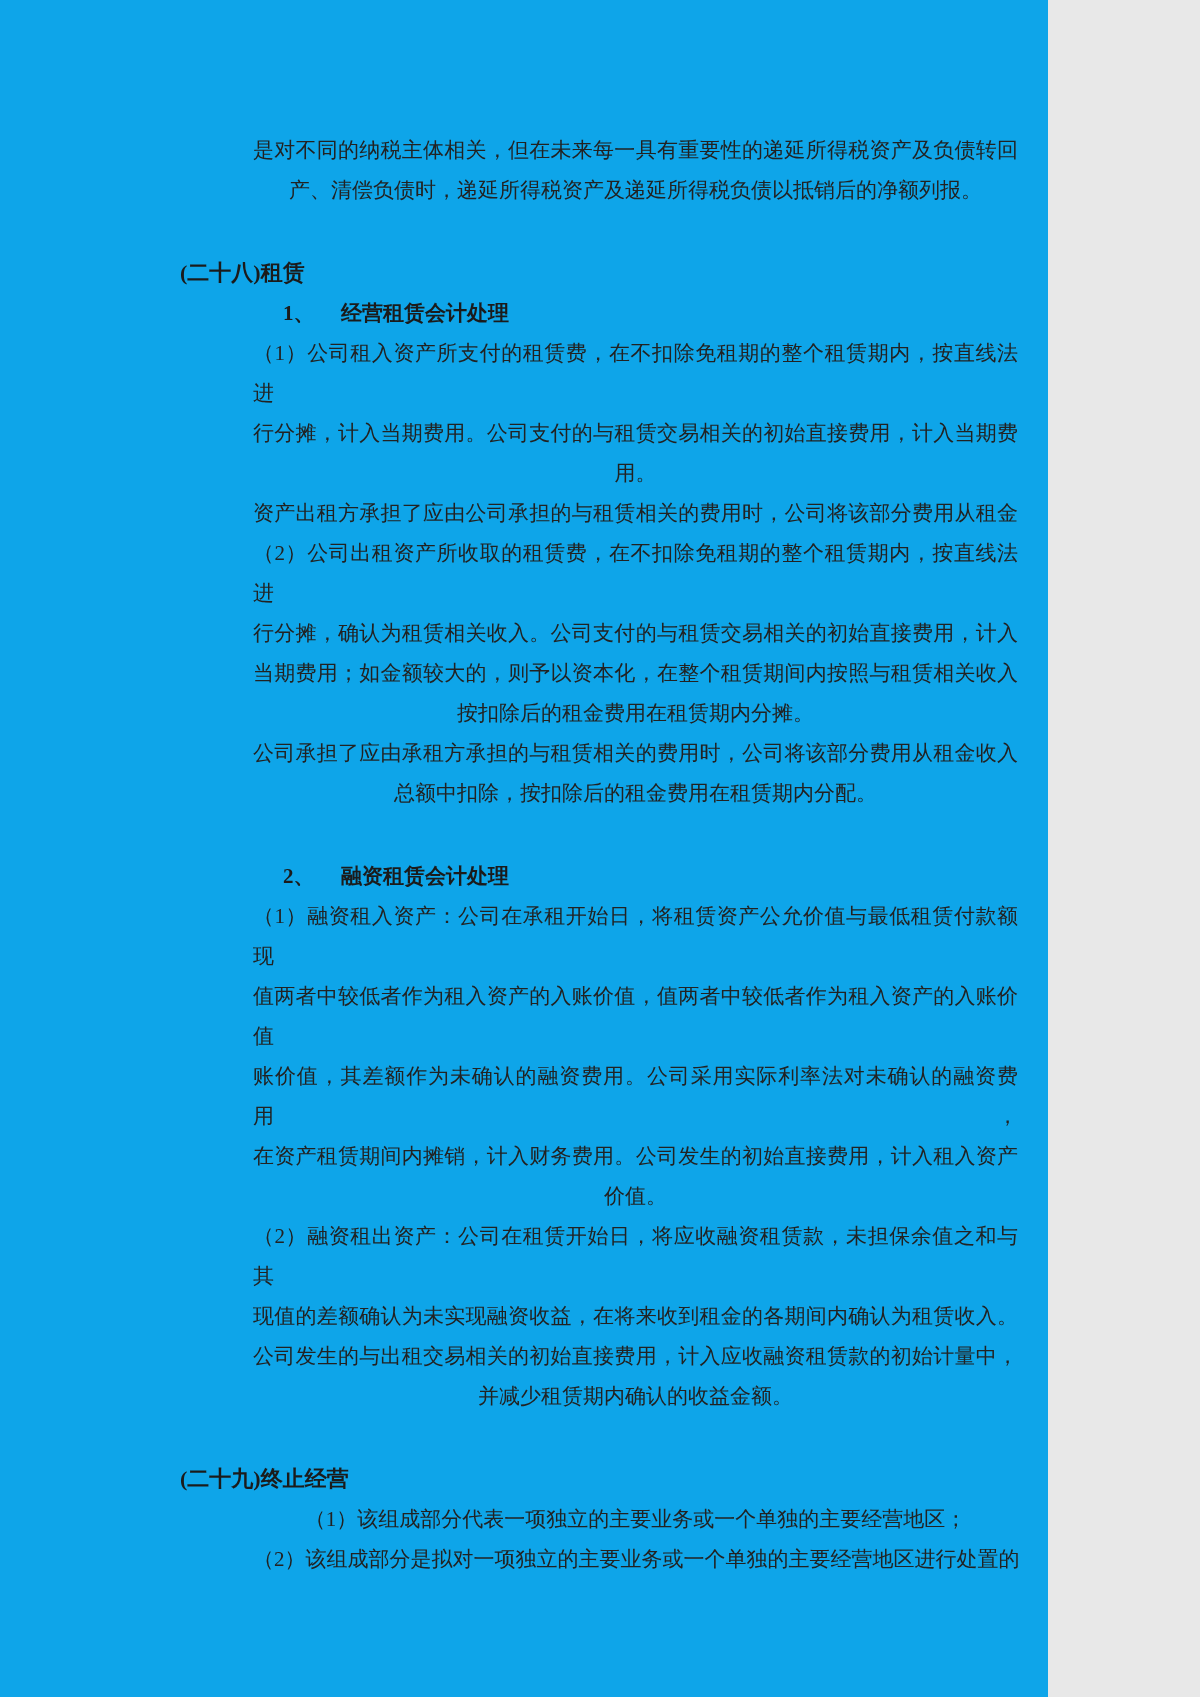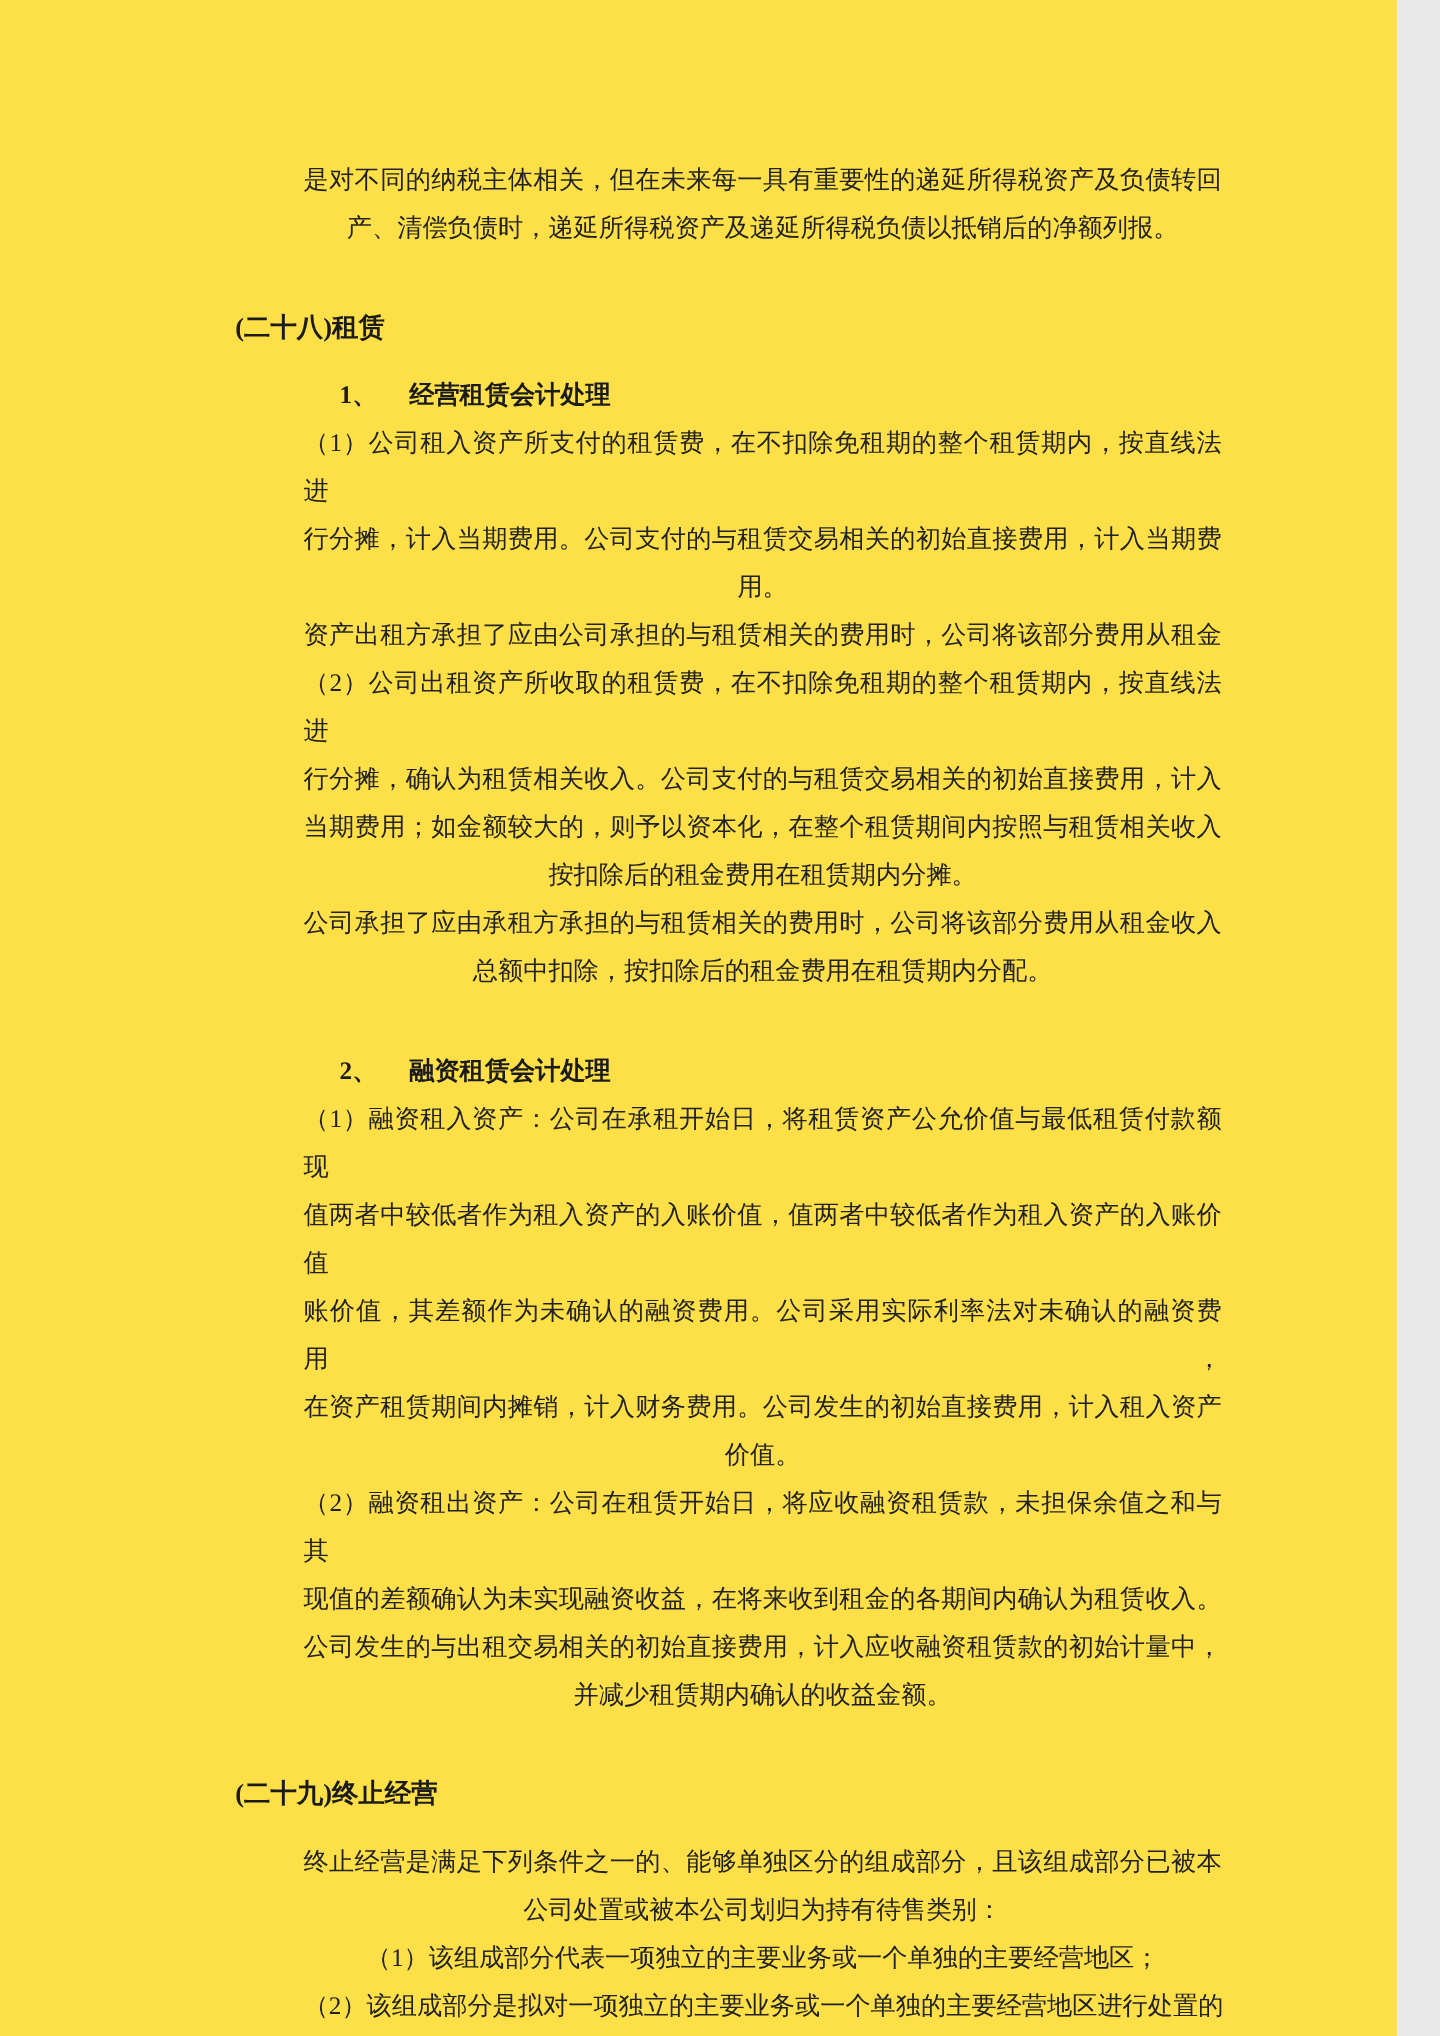--- a/index.html
+++ b/index.html
@@ -2,23 +2,23 @@
 <html lang="zh"><head>
 <meta charset="utf-8">
 <style>
   html,body{
     margin:0;
     padding:0;
     background:#e8e8e8;
   }
   .page{
     position:relative;
-    width:1164px;
+    width:1048px;
     height:1697px;
-    background:#fde047;
+    background:#0ea5e9;
     font-family:"Liberation Serif","DejaVu Serif",serif;
     color:#222222;
     overflow:hidden;
   }
   .flow{
     position:absolute;
     left:180px;
     top:130px;
     width:840px;
   }
@@ -31,21 +31,21 @@
   .para .line{
     white-space:nowrap;
     text-align:center;
   }
   .para .line.fill{
     white-space:normal;
     text-align:justify;
     text-align-last:justify;
   }
   .sec-head{
-    margin:16px;
+    margin:0;
     font-size:22px;
     line-height:40px;
     font-weight:700;
     color:#1b1b1b;
   }
   .sub-head{
     margin:0 0 0 103px;
     font-size:21px;
     line-height:40px;
     font-weight:700;
@@ -97,23 +97,19 @@
         <div class="line">价值。</div>
       </div>
       <div class="para">
         <div class="line fill">（2）融资租出资产：公司在租赁开始日，将应收融资租赁款，未担保余值之和与其</div>
         <div class="line fill">现值的差额确认为未实现融资收益，在将来收到租金的各期间内确认为租赁收入。</div>
         <div class="line fill">公司发生的与出租交易相关的初始直接费用，计入应收融资租赁款的初始计量中，</div>
         <div class="line">并减少租赁期内确认的收益金额。</div>
       </div>
       <div class="sec-head gap">(二十九)终止经营</div>
       <div class="para">
-        <div class="line fill">终止经营是满足下列条件之一的、能够单独区分的组成部分，且该组成部分已被本</div>
-        <div class="line">公司处置或被本公司划归为持有待售类别：</div>
-      </div>
-      <div class="para">
         <div class="line">（1）该组成部分代表一项独立的主要业务或一个单独的主要经营地区；</div>
       </div>
       <div class="para">
         <div class="line">（2）该组成部分是拟对一项独立的主要业务或一个单独的主要经营地区进行处置的</div>
       </div>
     </div>
 </div>
 
 </body></html>

